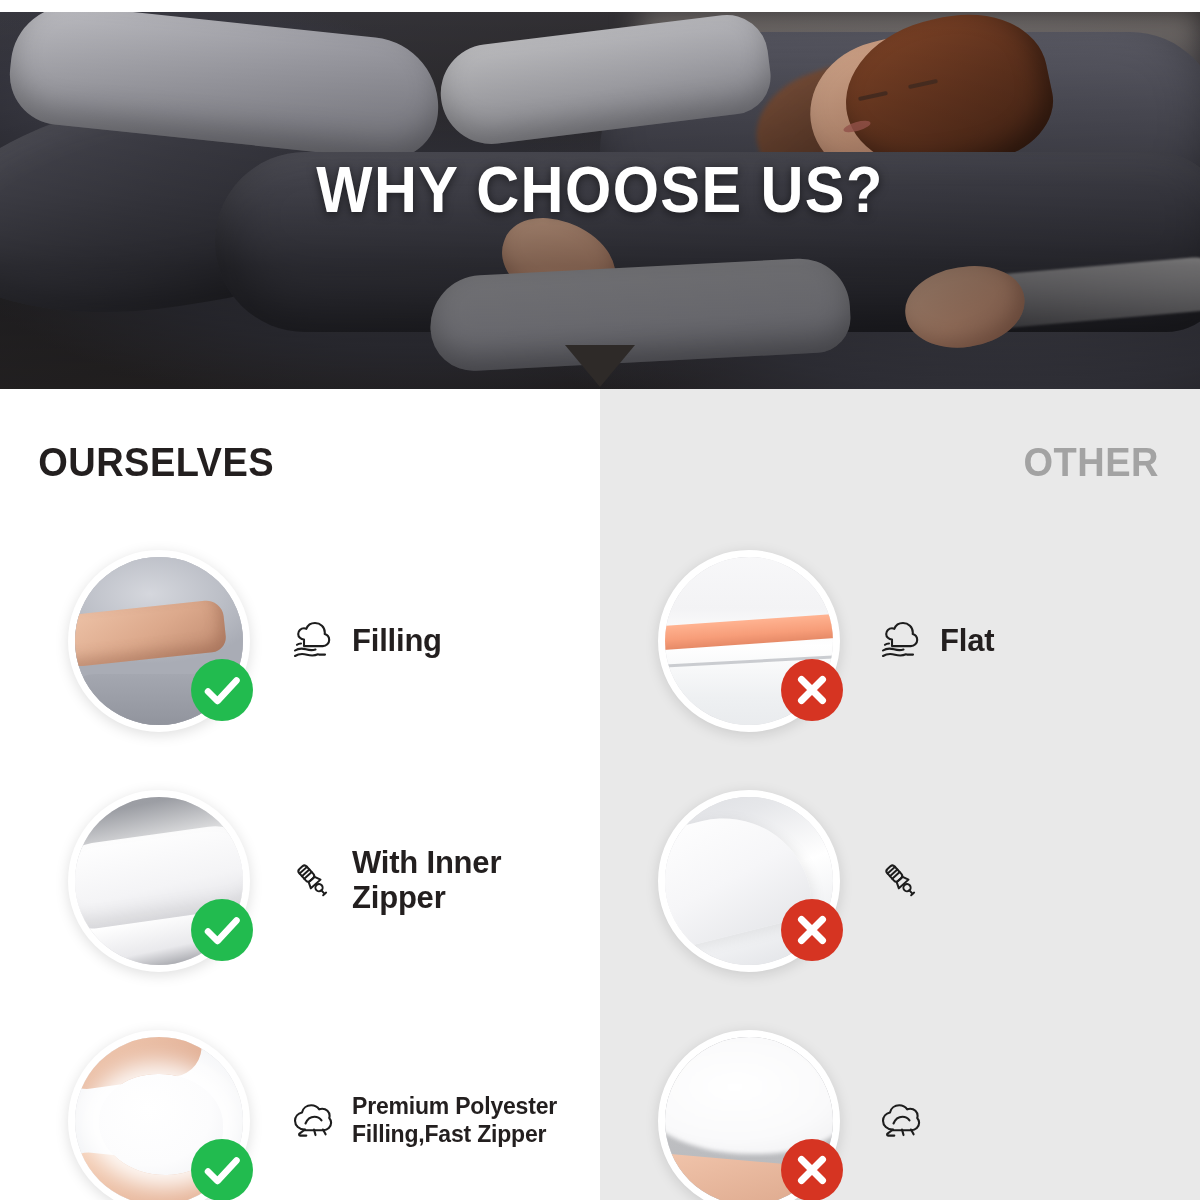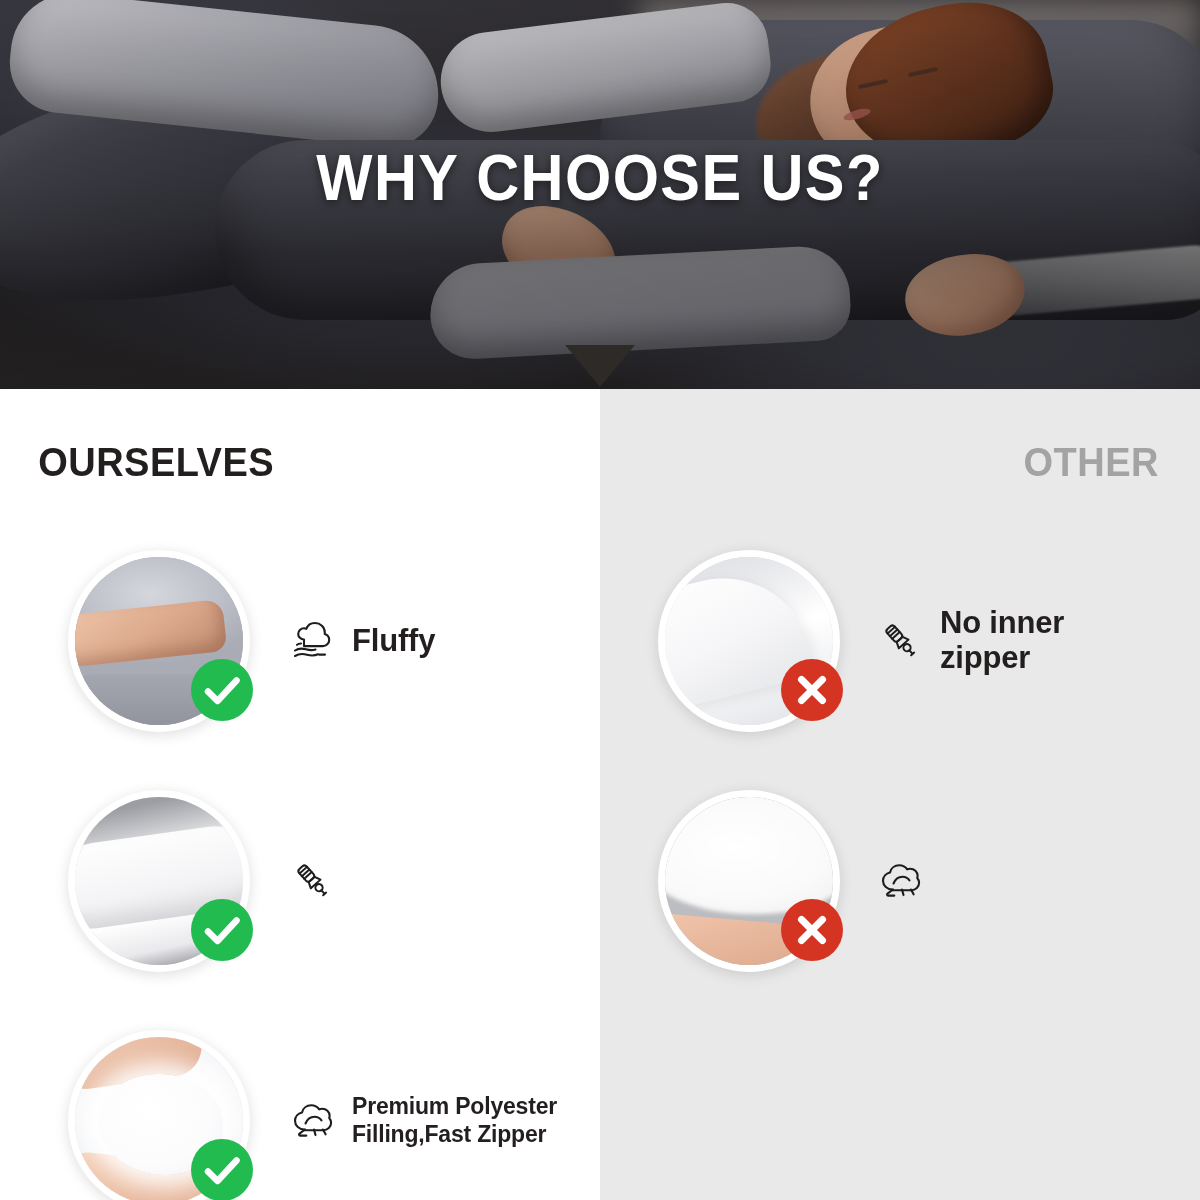--- a/index.html
+++ b/index.html
@@ -15,21 +15,21 @@
   .infographic {
     position: relative;
     width: 1200px;
     height: 1200px;
     overflow: hidden;
   }
 
   
   .hero {
     position: absolute;
-    top: 0; left: 0;
+    top: 12px; left: 0;
     width: 1200px;
     height: 438px;
     overflow: hidden;
     background: #2b2724;
   }
 
   .hero-scene {
     position: absolute;
     inset: 0;
     background:
@@ -520,21 +520,21 @@
           <div class="feature">
             <span class="feature-icon">
               <svg width="44" height="40" viewBox="0 0 44 40" fill="none" stroke="#1d1d1d" stroke-width="2.1" stroke-linecap="round" stroke-linejoin="round">
                 <path d="M13 18.5c-3.2 0-5.8-2.5-5.8-5.6S9.8 7.3 13 7.3c.8 0 1.6.2 2.3.5C16.6 4.4 20 2 24 2c5.4 0 9.8 4.2 9.8 9.4 0 .5 0 1-.1 1.5 2.6.8 4.5 3.2 4.5 6 0 3.4-2.9 6.2-6.4 6.2H13z"></path>
                 <path d="M10 22.5c-2.4 0-4 1.3-4 1.3"></path>
                 <path d="M4 29.5c3-2 7.5-2.2 11-1.2 3.5 1 6.5 1.2 9.5.2"></path>
                 <path d="M4 35c3.5-2.2 8-2.4 12-1.3 4 1.1 7.5 1.1 11-.4"></path>
                 <path d="M28 33.6h6"></path>
               </svg>
             </span>
-            <span class="feature-label">Fluffy</span>
+            <span class="feature-label">Filling</span>
           </div>
         </div>
 
         <div class="row">
           <div class="photo">
             <div class="photo-inner">
                 <div class="scene scene-zipper-ok"></div>
               </div>
             <div class="badge">
               <svg width="62" height="62" viewBox="0 0 62 62" aria-hidden="true">
@@ -549,20 +549,22 @@
                 <g transform="rotate(-42 21 21)">
                   <rect x="16" y="3" width="10" height="16" rx="3"></rect>
                   <path d="M16 6.5h10M16 10h10M16 13.5h10"></path>
                   <path d="M17 19h8l2.5 6h-13z"></path>
                   <circle cx="21" cy="30" r="3.6"></circle>
                   <path d="M21 33.6v4.4"></path>
                   <path d="M19 38.4h4"></path>
                 </g>
               </svg>
             </span>
+            <span class="feature-label">With Inner
+Zipper</span>
           </div>
         </div>
 
         <div class="row">
           <div class="photo">
             <div class="photo-inner">
               <div class="scene scene-fill-ok"></div>
               <div class="fluff-blob"></div>
             </div>
             <div class="badge">
@@ -588,20 +590,45 @@
         </div>
 
       </div>
     </div>
 
     <div class="panel panel-other">
       <div class="panel-heading">OTHER</div>
 
       <div class="rows">
 
+        <div class="row">
+          <div class="photo">
+            <div class="photo-inner">
+                <div class="scene scene-flat"></div>
+              </div>
+            <div class="badge">
+              <svg width="62" height="62" viewBox="0 0 62 62" aria-hidden="true">
+                <circle cx="31" cy="31" r="31" fill="#d63422"></circle>
+                <path d="M20.5 20.5 L41.5 41.5 M41.5 20.5 L20.5 41.5" fill="none" stroke="#ffffff" stroke-width="7" stroke-linecap="round"></path>
+              </svg>
+            </div>
+          </div>
+          <div class="feature">
+            <span class="feature-icon">
+              <svg width="44" height="40" viewBox="0 0 44 40" fill="none" stroke="#1d1d1d" stroke-width="2.1" stroke-linecap="round" stroke-linejoin="round">
+                <path d="M13 18.5c-3.2 0-5.8-2.5-5.8-5.6S9.8 7.3 13 7.3c.8 0 1.6.2 2.3.5C16.6 4.4 20 2 24 2c5.4 0 9.8 4.2 9.8 9.4 0 .5 0 1-.1 1.5 2.6.8 4.5 3.2 4.5 6 0 3.4-2.9 6.2-6.4 6.2H13z"></path>
+                <path d="M10 22.5c-2.4 0-4 1.3-4 1.3"></path>
+                <path d="M4 29.5c3-2 7.5-2.2 11-1.2 3.5 1 6.5 1.2 9.5.2"></path>
+                <path d="M4 35c3.5-2.2 8-2.4 12-1.3 4 1.1 7.5 1.1 11-.4"></path>
+                <path d="M28 33.6h6"></path>
+              </svg>
+            </span>
+            <span class="feature-label">Flat</span>
+          </div>
+        </div>
 
         <div class="row">
           <div class="photo">
             <div class="photo-inner">
                 <div class="scene scene-zipper-no"></div>
               </div>
             <div class="badge">
               <svg width="62" height="62" viewBox="0 0 62 62" aria-hidden="true">
                 <circle cx="31" cy="31" r="31" fill="#d63422"></circle>
                 <path d="M20.5 20.5 L41.5 41.5 M41.5 20.5 L20.5 41.5" fill="none" stroke="#ffffff" stroke-width="7" stroke-linecap="round"></path>
@@ -614,22 +641,20 @@
                 <g transform="rotate(-42 21 21)">
                   <rect x="16" y="3" width="10" height="16" rx="3"></rect>
                   <path d="M16 6.5h10M16 10h10M16 13.5h10"></path>
                   <path d="M17 19h8l2.5 6h-13z"></path>
                   <circle cx="21" cy="30" r="3.6"></circle>
                   <path d="M21 33.6v4.4"></path>
                   <path d="M19 38.4h4"></path>
                 </g>
               </svg>
             </span>
-            <span class="feature-label">No inner
-zipper</span>
           </div>
         </div>
 
         <div class="row">
           <div class="photo">
             <div class="photo-inner">
                 <div class="scene scene-fill-no"></div>
               </div>
             <div class="badge">
               <svg width="62" height="62" viewBox="0 0 62 62" aria-hidden="true">

